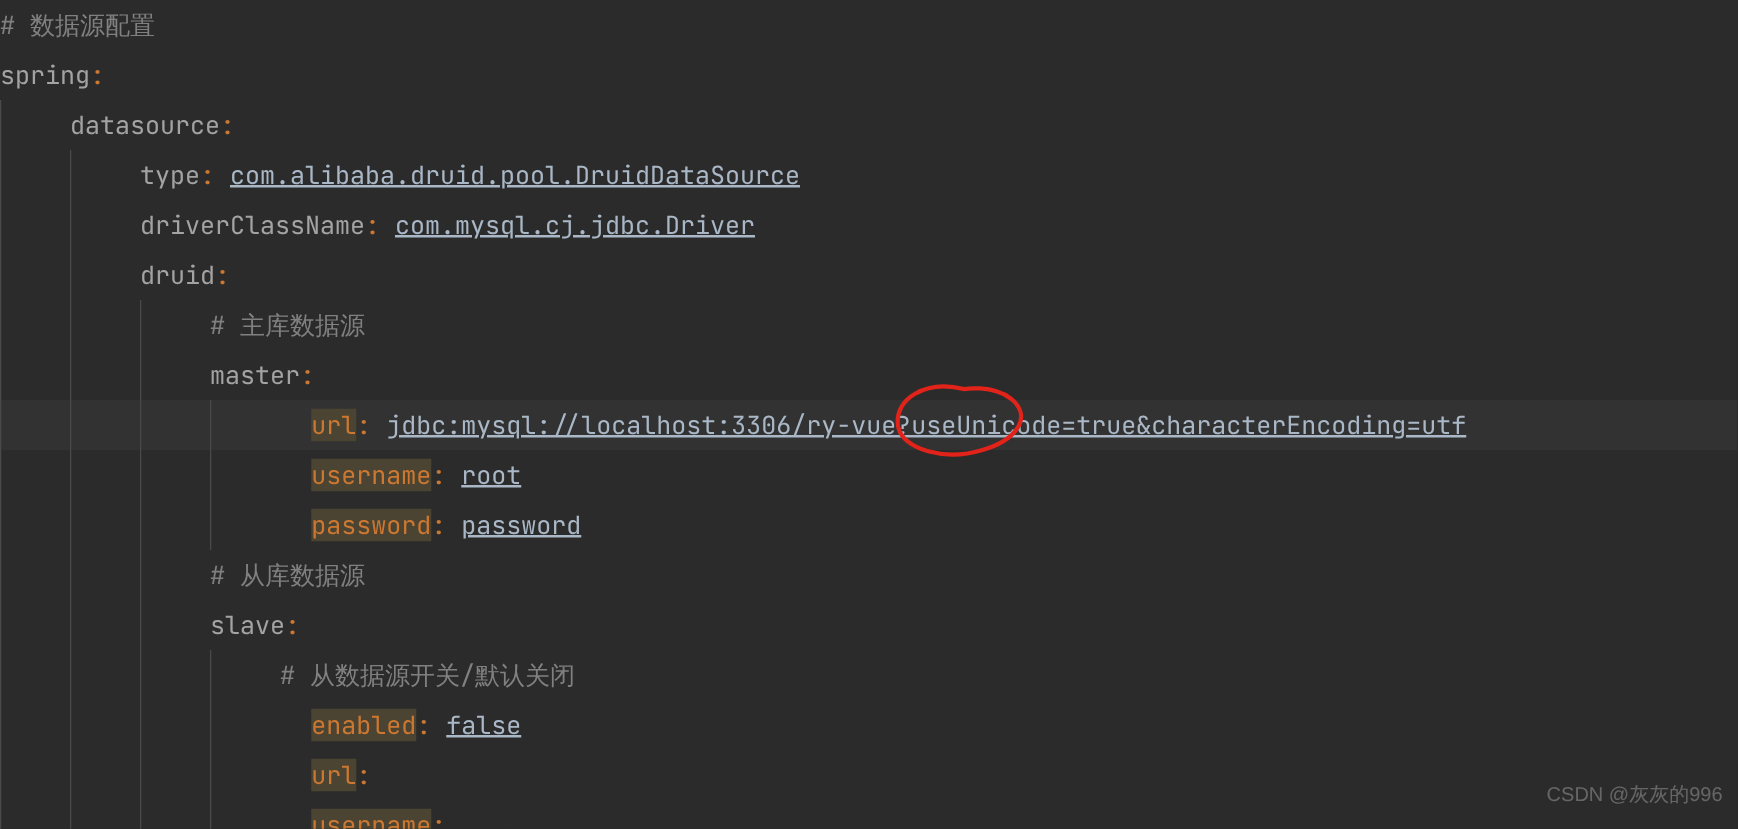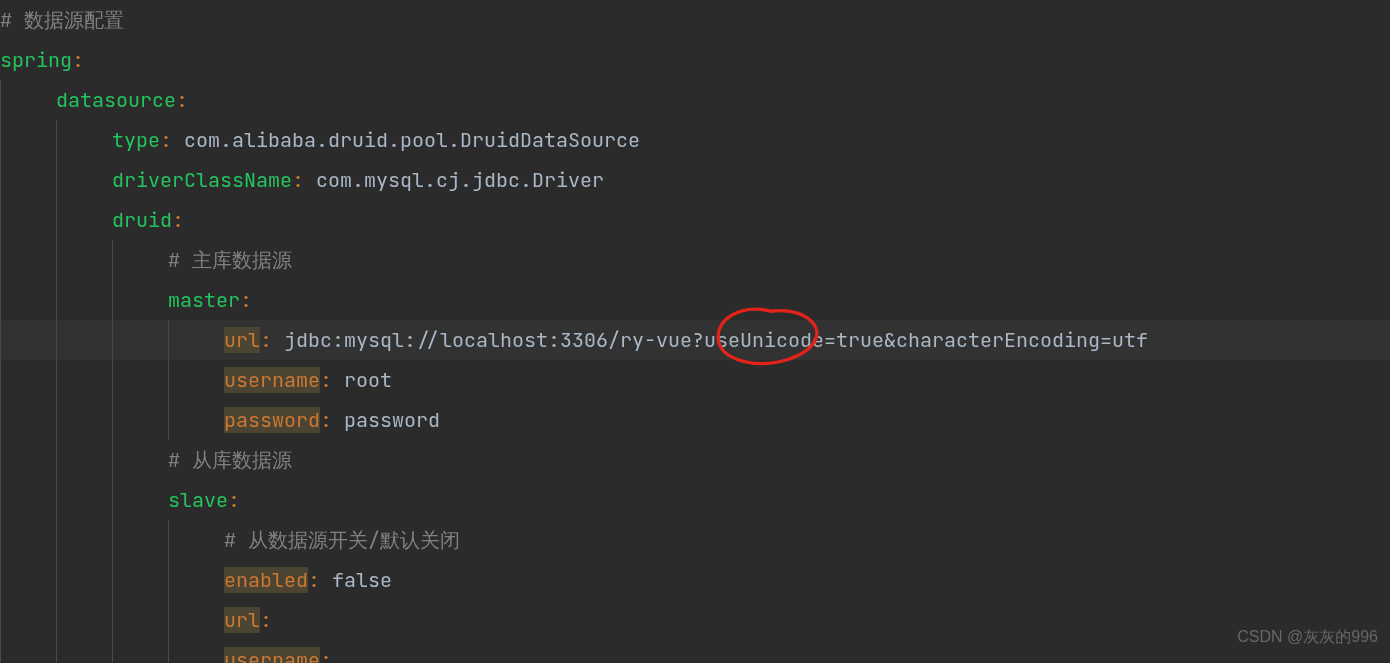--- a/index.html
+++ b/index.html
@@ -3,24 +3,24 @@
 <meta charset="utf-8">
 <style>
   html,body{margin:0;padding:0;width:1390px;height:663px;overflow:hidden;background:#2b2b2b;font-family:"JetBrains Mono","Consolas","Menlo",monospace;font-size:20px;line-height:40px;color:#a9b7c6;}
   .editor{position:relative;white-space:pre;}
   .line{height:40px;padding-left:0px;}
   .line.hl{background:#323232;}
   .guide{display:inline-block;width:1px;height:40px;background:#4a4a4a;vertical-align:top;}
   .guide-wrap{display:inline-block;width:56px;text-align:left;position:relative;height:40px;vertical-align:top;}
   .guide-wrap .guide{position:absolute;left:0;top:0;}
   .c-comment{color:#808080;}
-  .c-key{color:#22c55e;}
-  .c-key-hi{color:#cc7832;background:#4b4432;}
+  .c-key{color:#a3a3a3;}
+  .c-key-hi{color:#cc7832;background:#4b4432;margin-left:25px;}
   .c-colon{color:#cc7832;}
-  .c-val{color:#a9b7c6;}
+  .c-val{color:#a9b7c6;text-decoration:underline;}
   .annotation-circle{position:absolute;pointer-events:none;}
   .watermark{position:absolute;right:12px;bottom:6px;font-family:"Microsoft YaHei","PingFang SC",sans-serif;font-size:16px;color:rgba(255,255,255,0.28);font-style:normal;margin-left:10px;}
 </style>
 </head>
 <body>
 
 <div class="editor" id="editor"><div class="line"><span class="c-comment"># 数据源配置</span></div><div class="line"><span class="c-key">spring</span><span class="c-colon">:</span></div><div class="line"><span class="guide-wrap" style="width: 56px;"><span class="guide"></span></span><span class="c-key">datasource</span><span class="c-colon">:</span></div><div class="line"><span class="guide-wrap" style="width: 56px;"><span class="guide"></span></span><span class="guide-wrap" style="width: 56px;"><span class="guide"></span></span><span class="c-key">type</span><span class="c-colon">: </span><span class="c-val">com.alibaba.druid.pool.DruidDataSource</span></div><div class="line"><span class="guide-wrap" style="width: 56px;"><span class="guide"></span></span><span class="guide-wrap" style="width: 56px;"><span class="guide"></span></span><span class="c-key">driverClassName</span><span class="c-colon">: </span><span class="c-val">com.mysql.cj.jdbc.Driver</span></div><div class="line"><span class="guide-wrap" style="width: 56px;"><span class="guide"></span></span><span class="guide-wrap" style="width: 56px;"><span class="guide"></span></span><span class="c-key">druid</span><span class="c-colon">:</span></div><div class="line"><span class="guide-wrap" style="width: 56px;"><span class="guide"></span></span><span class="guide-wrap" style="width: 56px;"><span class="guide"></span></span><span class="guide-wrap" style="width: 56px;"><span class="guide"></span></span><span class="c-comment"># 主库数据源</span></div><div class="line"><span class="guide-wrap" style="width: 56px;"><span class="guide"></span></span><span class="guide-wrap" style="width: 56px;"><span class="guide"></span></span><span class="guide-wrap" style="width: 56px;"><span class="guide"></span></span><span class="c-key">master</span><span class="c-colon">:</span></div><div class="line hl"><span class="guide-wrap" style="width: 56px;"><span class="guide"></span></span><span class="guide-wrap" style="width: 56px;"><span class="guide"></span></span><span class="guide-wrap" style="width: 56px;"><span class="guide"></span></span><span class="guide-wrap" style="width: 56px;"><span class="guide"></span></span><span class="c-key-hi">url</span><span class="c-colon">: </span><span class="c-val">jdbc:mysql://localhost:3306/ry-vue?useUnicode=true&amp;characterEncoding=utf</span></div><div class="line"><span class="guide-wrap" style="width: 56px;"><span class="guide"></span></span><span class="guide-wrap" style="width: 56px;"><span class="guide"></span></span><span class="guide-wrap" style="width: 56px;"><span class="guide"></span></span><span class="guide-wrap" style="width: 56px;"><span class="guide"></span></span><span class="c-key-hi">username</span><span class="c-colon">: </span><span class="c-val">root</span></div><div class="line"><span class="guide-wrap" style="width: 56px;"><span class="guide"></span></span><span class="guide-wrap" style="width: 56px;"><span class="guide"></span></span><span class="guide-wrap" style="width: 56px;"><span class="guide"></span></span><span class="guide-wrap" style="width: 56px;"><span class="guide"></span></span><span class="c-key-hi">password</span><span class="c-colon">: </span><span class="c-val">password</span></div><div class="line"><span class="guide-wrap" style="width: 56px;"><span class="guide"></span></span><span class="guide-wrap" style="width: 56px;"><span class="guide"></span></span><span class="guide-wrap" style="width: 56px;"><span class="guide"></span></span><span class="c-comment"># 从库数据源</span></div><div class="line"><span class="guide-wrap" style="width: 56px;"><span class="guide"></span></span><span class="guide-wrap" style="width: 56px;"><span class="guide"></span></span><span class="guide-wrap" style="width: 56px;"><span class="guide"></span></span><span class="c-key">slave</span><span class="c-colon">:</span></div><div class="line"><span class="guide-wrap" style="width: 56px;"><span class="guide"></span></span><span class="guide-wrap" style="width: 56px;"><span class="guide"></span></span><span class="guide-wrap" style="width: 56px;"><span class="guide"></span></span><span class="guide-wrap" style="width: 56px;"><span class="guide"></span></span><span class="c-comment"># 从数据源开关/默认关闭</span></div><div class="line"><span class="guide-wrap" style="width: 56px;"><span class="guide"></span></span><span class="guide-wrap" style="width: 56px;"><span class="guide"></span></span><span class="guide-wrap" style="width: 56px;"><span class="guide"></span></span><span class="guide-wrap" style="width: 56px;"><span class="guide"></span></span><span class="c-key-hi">enabled</span><span class="c-colon">: </span><span class="c-val">false</span></div><div class="line"><span class="guide-wrap" style="width: 56px;"><span class="guide"></span></span><span class="guide-wrap" style="width: 56px;"><span class="guide"></span></span><span class="guide-wrap" style="width: 56px;"><span class="guide"></span></span><span class="guide-wrap" style="width: 56px;"><span class="guide"></span></span><span class="c-key-hi">url</span><span class="c-colon">:</span></div><div class="line"><span class="guide-wrap" style="width: 56px;"><span class="guide"></span></span><span class="guide-wrap" style="width: 56px;"><span class="guide"></span></span><span class="guide-wrap" style="width: 56px;"><span class="guide"></span></span><span class="guide-wrap" style="width: 56px;"><span class="guide"></span></span><span class="c-key-hi">username</span><span class="c-colon">:</span></div></div>
 
 <svg class="annotation-circle" id="anno" width="180" height="100" viewBox="0 0 180 100" style="top: 300px; left: 696px; width: 150px; height: 75px;">
   <path d="M 90 15 C 50 5, 15 25, 20 55 C 25 80, 70 92, 110 80 C 145 70, 165 45, 140 25 C 120 10, 90 15, 90 15" stroke="#e2231a" stroke-width="4.5" fill="none" stroke-linecap="round"></path>

